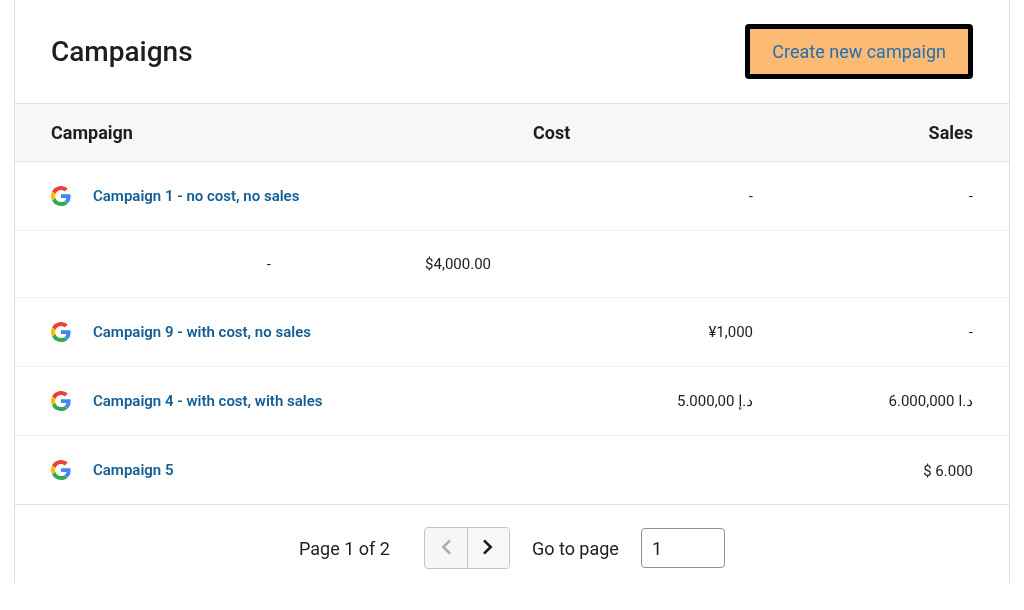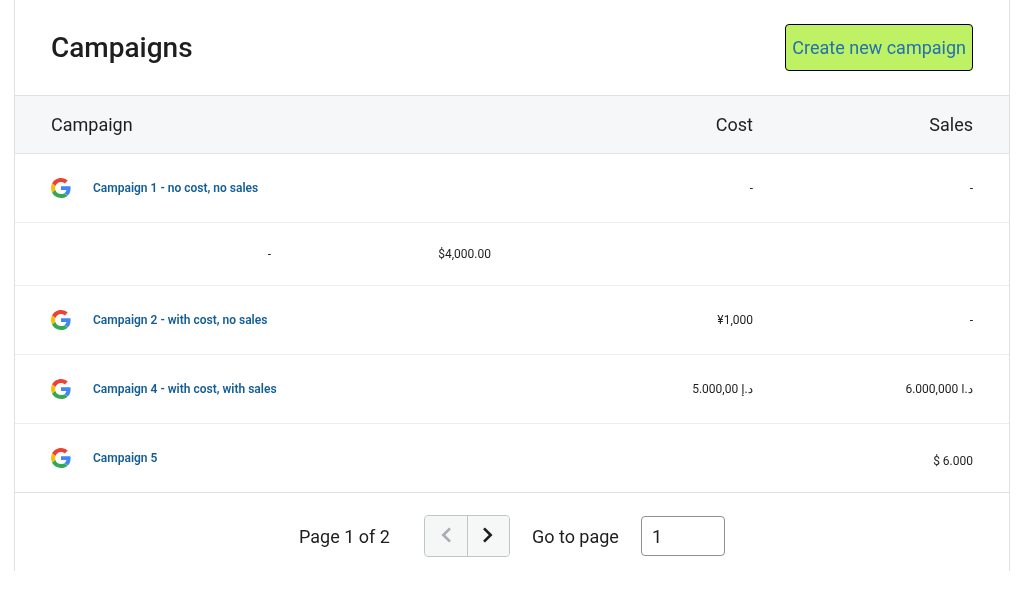--- a/index.html
+++ b/index.html
@@ -20,49 +20,49 @@
     align-items: center;
     justify-content: space-between;
     padding: 24px 36px 24px;
   }
   .title {
     font-size: 28px;
     font-weight: 500;
     color: #1e1e1e;
   }
   .create-btn {
-    background: #bef264;
+    background: #fdba74;
     color: #2271b1;
-    border: 1px solid #000000;
+    border: 5px solid #000000;
     border-radius: 4px;
-    padding: 12px 6px;
+    padding: 12px 22px;
     font-size: 18px;
     cursor: pointer;
     font-family: inherit;
   }
   .table-head {
     display: flex;
     align-items: center;
     background: #f6f7f8;
     border-top: 1px solid #e0e0e0;
     border-bottom: 1px solid #e3e4e5;
     padding: 18px 36px;
     font-size: 18px;
-    font-weight: 400;
+    font-weight: 700;
     color: #1e1e1e;
   }
   .col-campaign { flex: 1 1 auto; }
-  .col-cost { width: 220px; text-align: right; }
+  .col-cost { width: 220px; text-align: left; }
   .col-sales { width: 220px; text-align: right; }
   .row {
     display: flex;
     align-items: center;
     padding: 24px 36px;
     border-bottom: 1px solid #ecedee;
-    font-size: 12px;
+    font-size: 15px;
   }
   .row:last-of-type { border-bottom: 1px solid #e0e0e0; align-items: flex-end; }
   .row .col-campaign {
     display: flex;
     align-items: center;
     gap: 22px;
   }
   .g-icon {
     width: 20px;
     height: 20px;
@@ -159,21 +159,21 @@
       </div>
       <div class="row">
         <div class="col-campaign">
           <span class="g-icon"><svg viewBox="0 0 48 48" width="20" height="20">
               <path fill="#EA4335" d="M24 9.5c3.54 0 6.72 1.22 9.22 3.62l6.86-6.86C35.9 2.14 30.3 0 24 0 14.62 0 6.52 5.38 2.56 13.22l7.98 6.2C12.42 13.58 17.74 9.5 24 9.5z"></path>
               <path fill="#4285F4" d="M46.98 24.5c0-1.58-.14-3.1-.4-4.58H24v9.02h12.94c-.56 2.98-2.24 5.5-4.78 7.2l7.72 6C44.9 37.92 46.98 31.7 46.98 24.5z"></path>
               <path fill="#FBBC05" d="M10.54 28.58c-.48-1.44-.76-2.98-.76-4.58s.28-3.14.76-4.58l-7.98-6.2C.92 16.62 0 20.2 0 24s.92 7.38 2.56 10.78l7.98-6.2z"></path>
               <path fill="#34A853" d="M24 48c6.3 0 11.9-2.08 15.88-5.66l-7.72-6c-2.14 1.44-4.9 2.3-8.16 2.3-6.26 0-11.58-4.08-13.46-9.92l-7.98 6.2C6.52 42.62 14.62 48 24 48z"></path>
               <path fill="none" d="M0 0h48v48H0z"></path>
             </svg></span>
-          <span class="campaign-link">Campaign 2 - with cost, no sales</span>
+          <span class="campaign-link">Campaign 9 - with cost, no sales</span>
         </div>
         <div class="col-cost-val">¥1,000</div>
         <div class="col-sales-val">-</div>
       </div>
       <div class="row">
         <div class="col-campaign">
           <span class="g-icon"><svg viewBox="0 0 48 48" width="20" height="20">
               <path fill="#EA4335" d="M24 9.5c3.54 0 6.72 1.22 9.22 3.62l6.86-6.86C35.9 2.14 30.3 0 24 0 14.62 0 6.52 5.38 2.56 13.22l7.98 6.2C12.42 13.58 17.74 9.5 24 9.5z"></path>
               <path fill="#4285F4" d="M46.98 24.5c0-1.58-.14-3.1-.4-4.58H24v9.02h12.94c-.56 2.98-2.24 5.5-4.78 7.2l7.72 6C44.9 37.92 46.98 31.7 46.98 24.5z"></path>
               <path fill="#FBBC05" d="M10.54 28.58c-.48-1.44-.76-2.98-.76-4.58s.28-3.14.76-4.58l-7.98-6.2C.92 16.62 0 20.2 0 24s.92 7.38 2.56 10.78l7.98-6.2z"></path>

